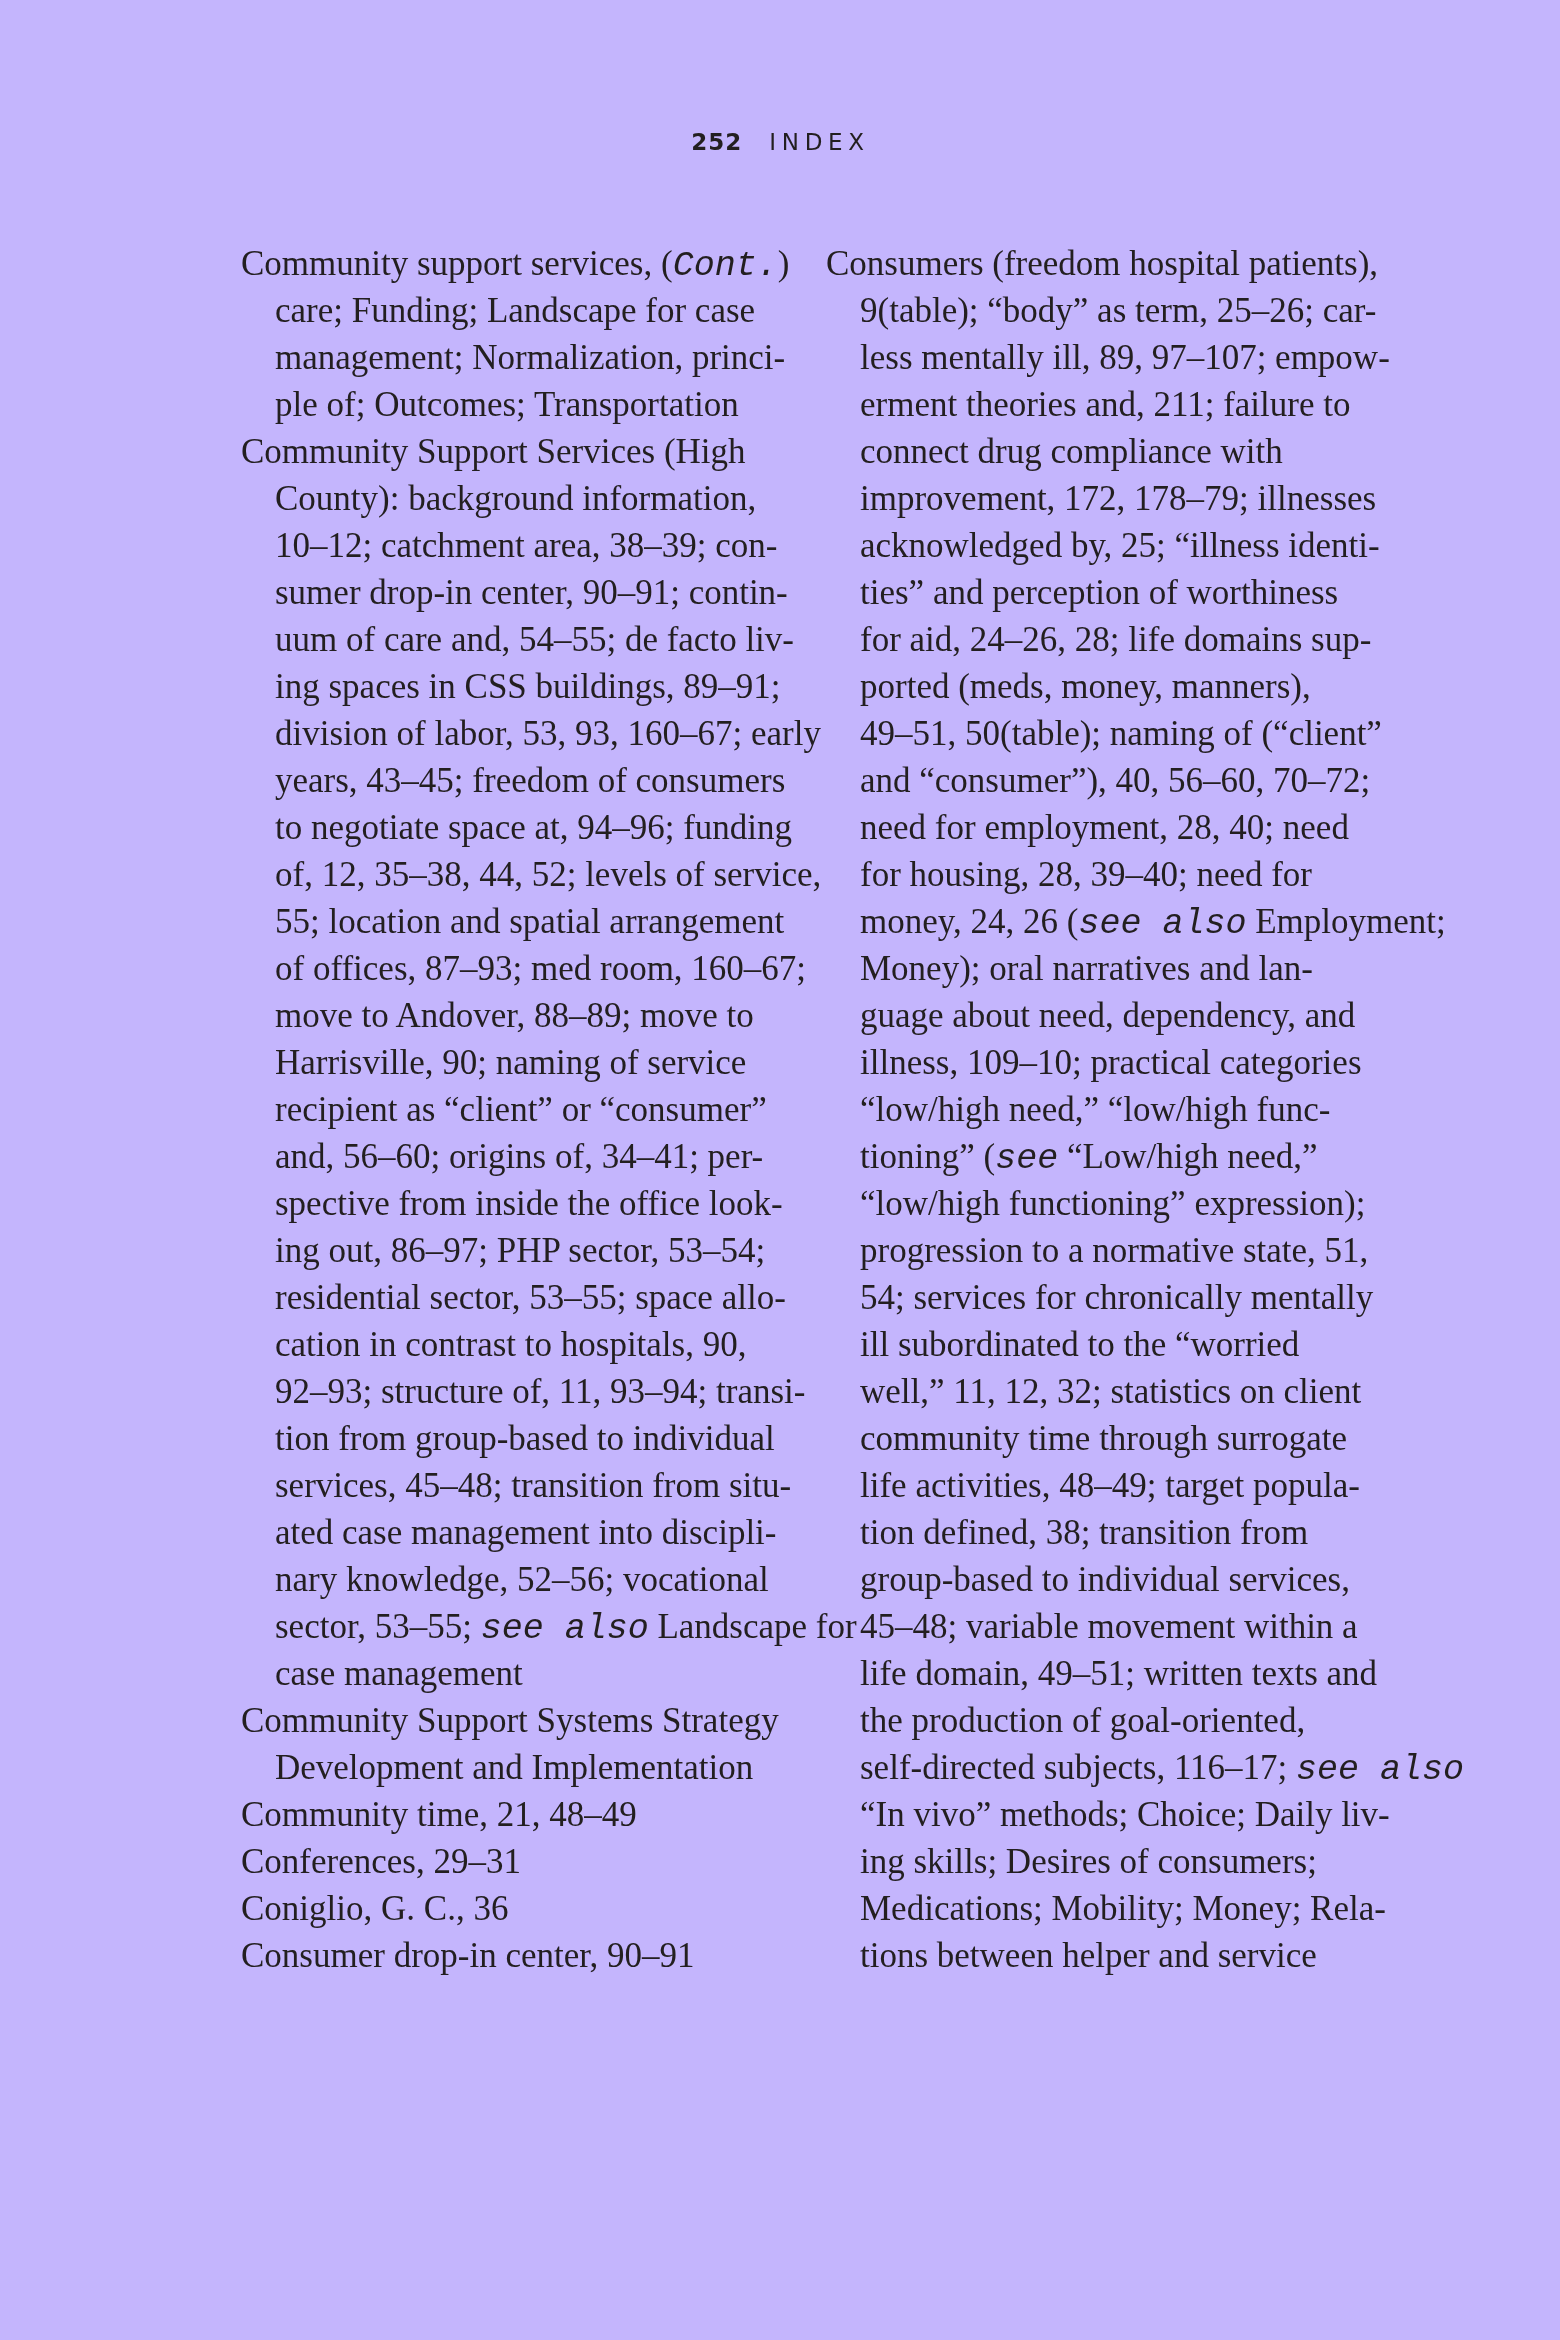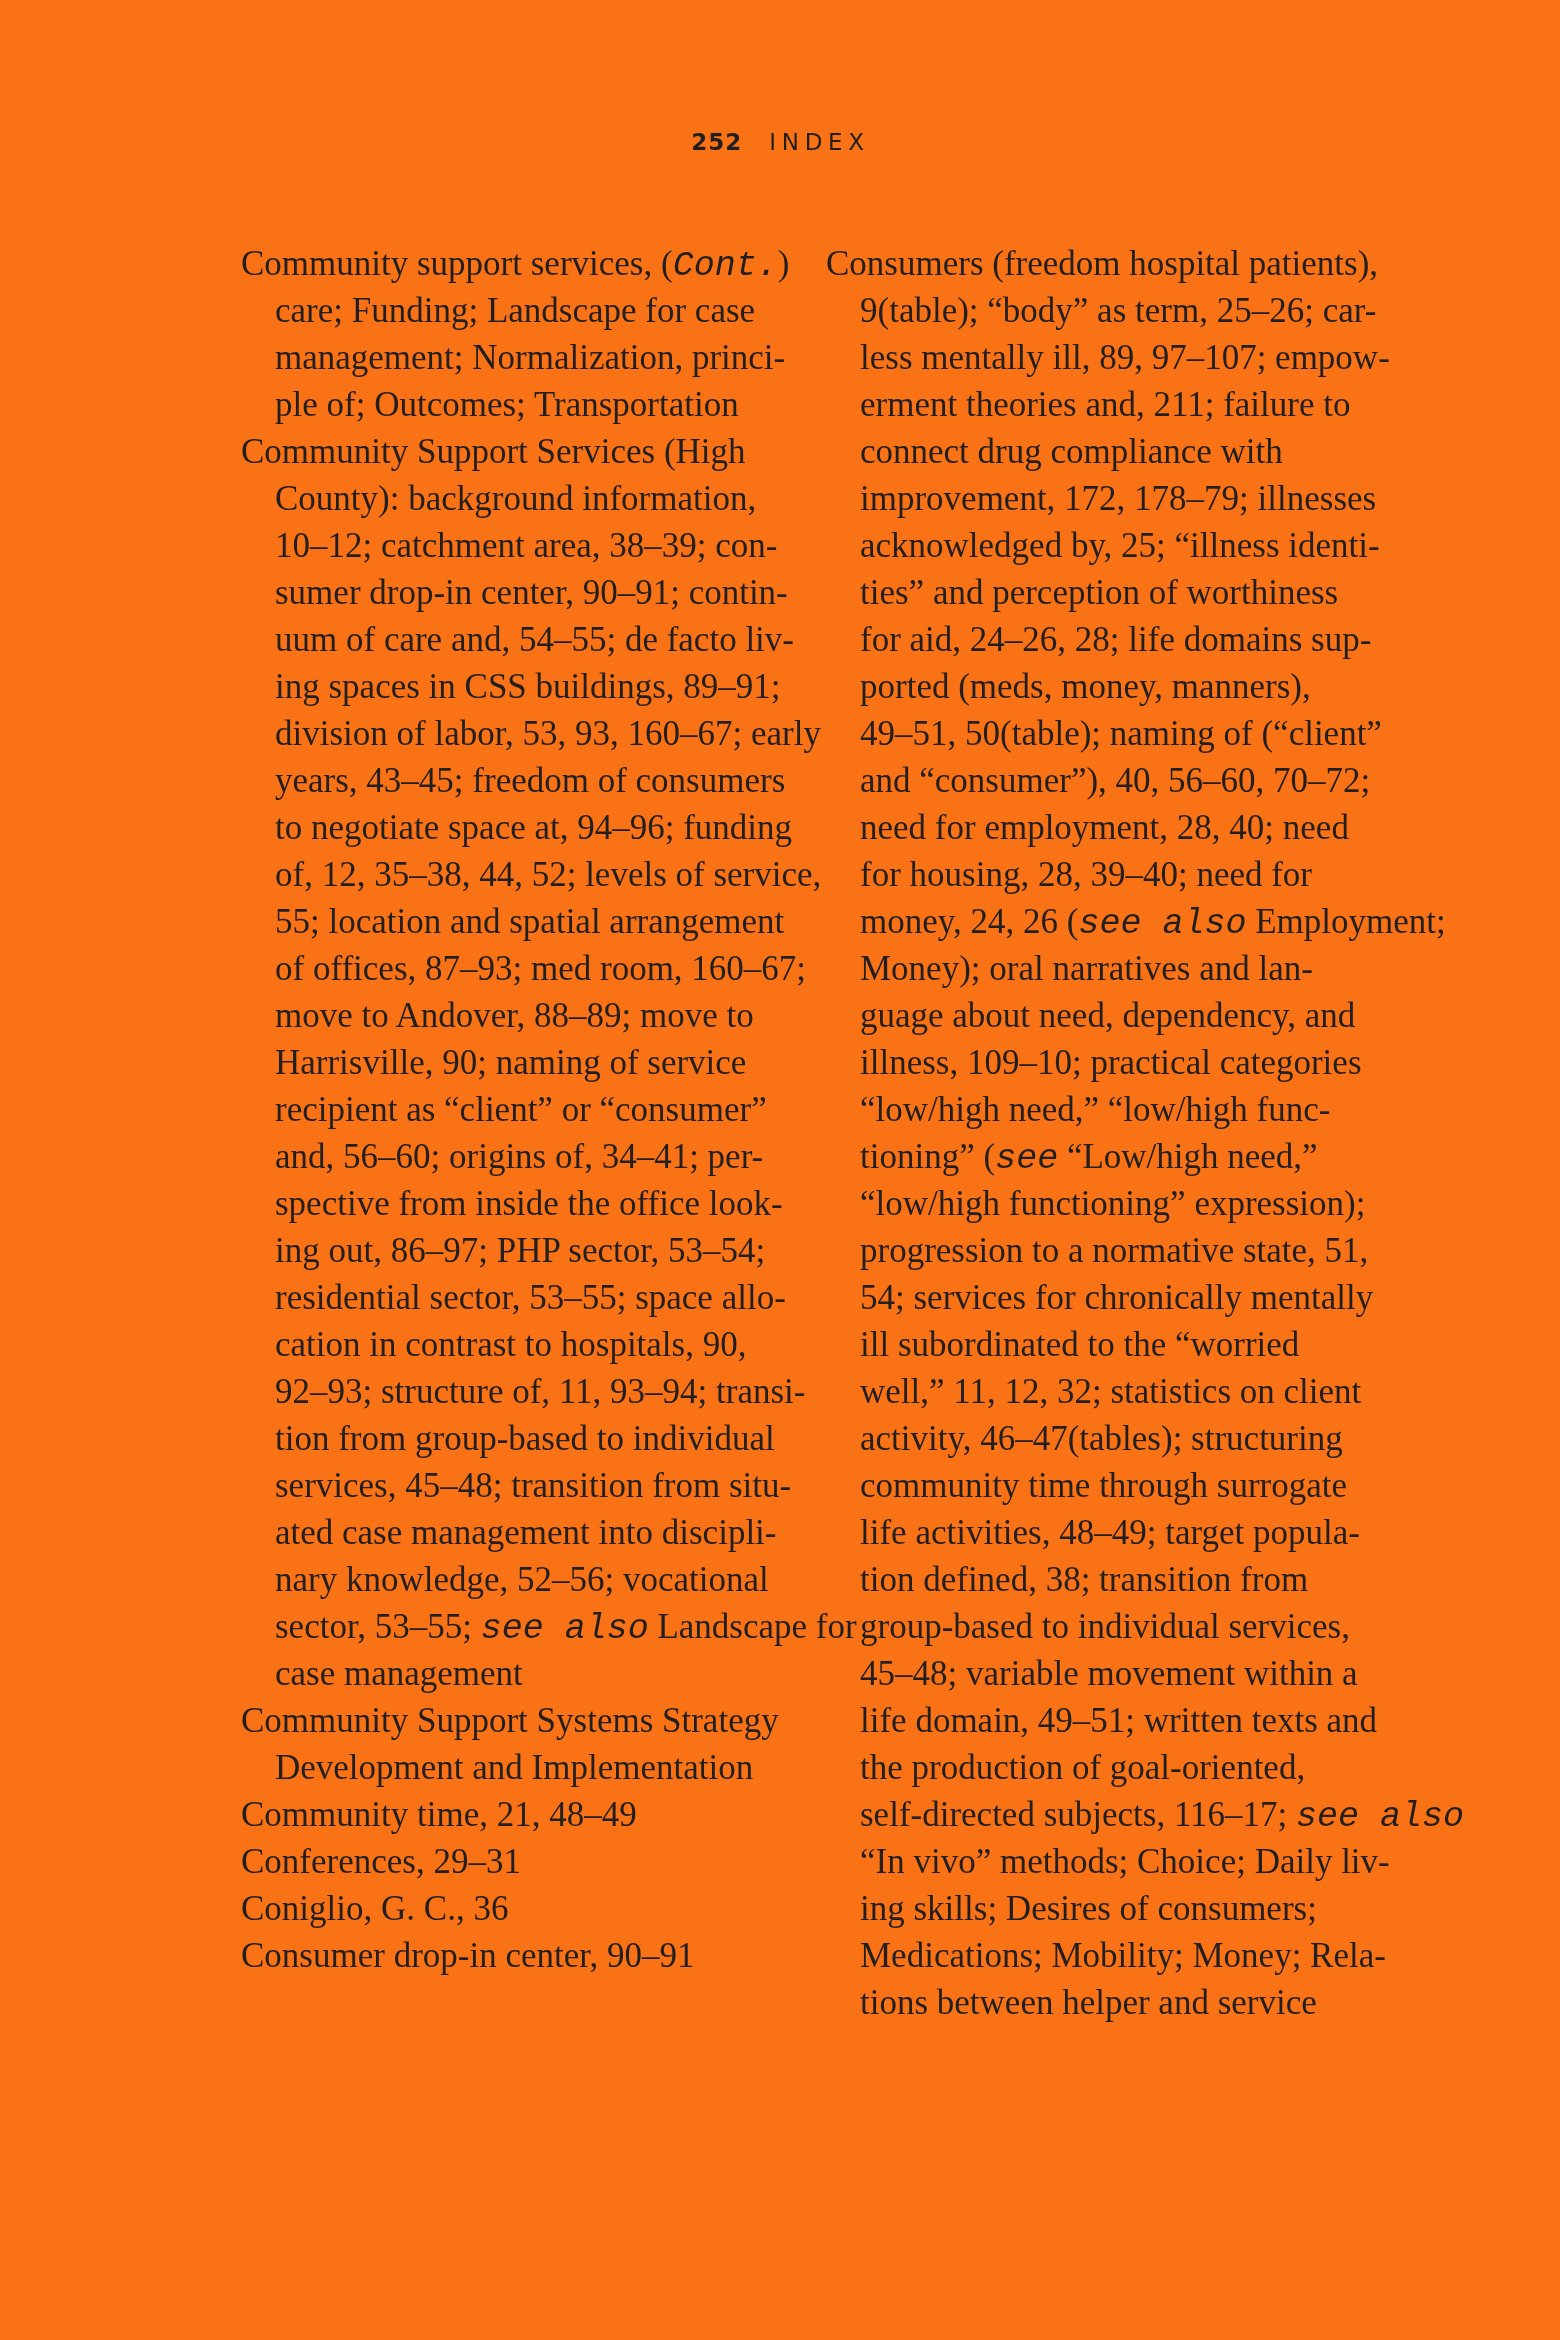--- a/index.html
+++ b/index.html
@@ -1,17 +1,17 @@
 <!DOCTYPE html>
 <html><head>
 <meta charset="utf-8">
 <style>
   html, body { margin: 0; padding: 0; background: #ffffff; }
   body { width: 1561px; height: 2341px; position: relative; overflow: hidden; }
-  .page { position: absolute; left: 0; top: 0; width: 1561px; height: 2341px; background: #f97316; }
+  .page { position: absolute; left: 0; top: 0; width: 1561px; height: 2341px; background: #c4b5fd; }
   .running-head {
     position: absolute; top: 128px; left: 0; width: 1561px; text-align: center;
     font-family: "DejaVu Sans", "Liberation Sans", sans-serif;
     font-size: 23px; color: #231f20; line-height: 29px; white-space: nowrap;
   }
   .running-head .pno { letter-spacing: 1px; margin-right: 27px; font-weight: 600; }
   .running-head .sect { letter-spacing: 5.7px; }
   .column { position: absolute; top: 240px; }
   .col-left { left: 241px; width: 545px; }
   .col-right { left: 826px; width: 545px; }
@@ -89,21 +89,20 @@
       <div class="line cont"><span>Money); oral narratives and lan-</span></div>
       <div class="line cont"><span>guage about need, dependency, and</span></div>
       <div class="line cont"><span>illness, 109–10; practical categories</span></div>
       <div class="line cont"><span>“low/high need,” “low/high func-</span></div>
       <div class="line cont"><span>tioning” (</span><span class="it">see</span><span> “Low/high need,”</span></div>
       <div class="line cont"><span>“low/high functioning” expression);</span></div>
       <div class="line cont"><span>progression to a normative state, 51,</span></div>
       <div class="line cont"><span>54; services for chronically mentally</span></div>
       <div class="line cont"><span>ill subordinated to the “worried</span></div>
       <div class="line cont"><span>well,” 11, 12, 32; statistics on client</span></div>
-      <div class="line cont"><span>activity, 46–47(tables); structuring</span></div>
       <div class="line cont"><span>community time through surrogate</span></div>
       <div class="line cont"><span>life activities, 48–49; target popula-</span></div>
       <div class="line cont"><span>tion defined, 38; transition from</span></div>
       <div class="line cont"><span>group-based to individual services,</span></div>
       <div class="line cont"><span>45–48; variable movement within a</span></div>
       <div class="line cont"><span>life domain, 49–51; written texts and</span></div>
       <div class="line cont"><span>the production of goal-oriented,</span></div>
       <div class="line cont"><span>self-directed subjects, 116–17; </span><span class="it">see also</span></div>
       <div class="line cont"><span>“In vivo” methods; Choice; Daily liv-</span></div>
       <div class="line cont"><span>ing skills; Desires of consumers;</span></div>

